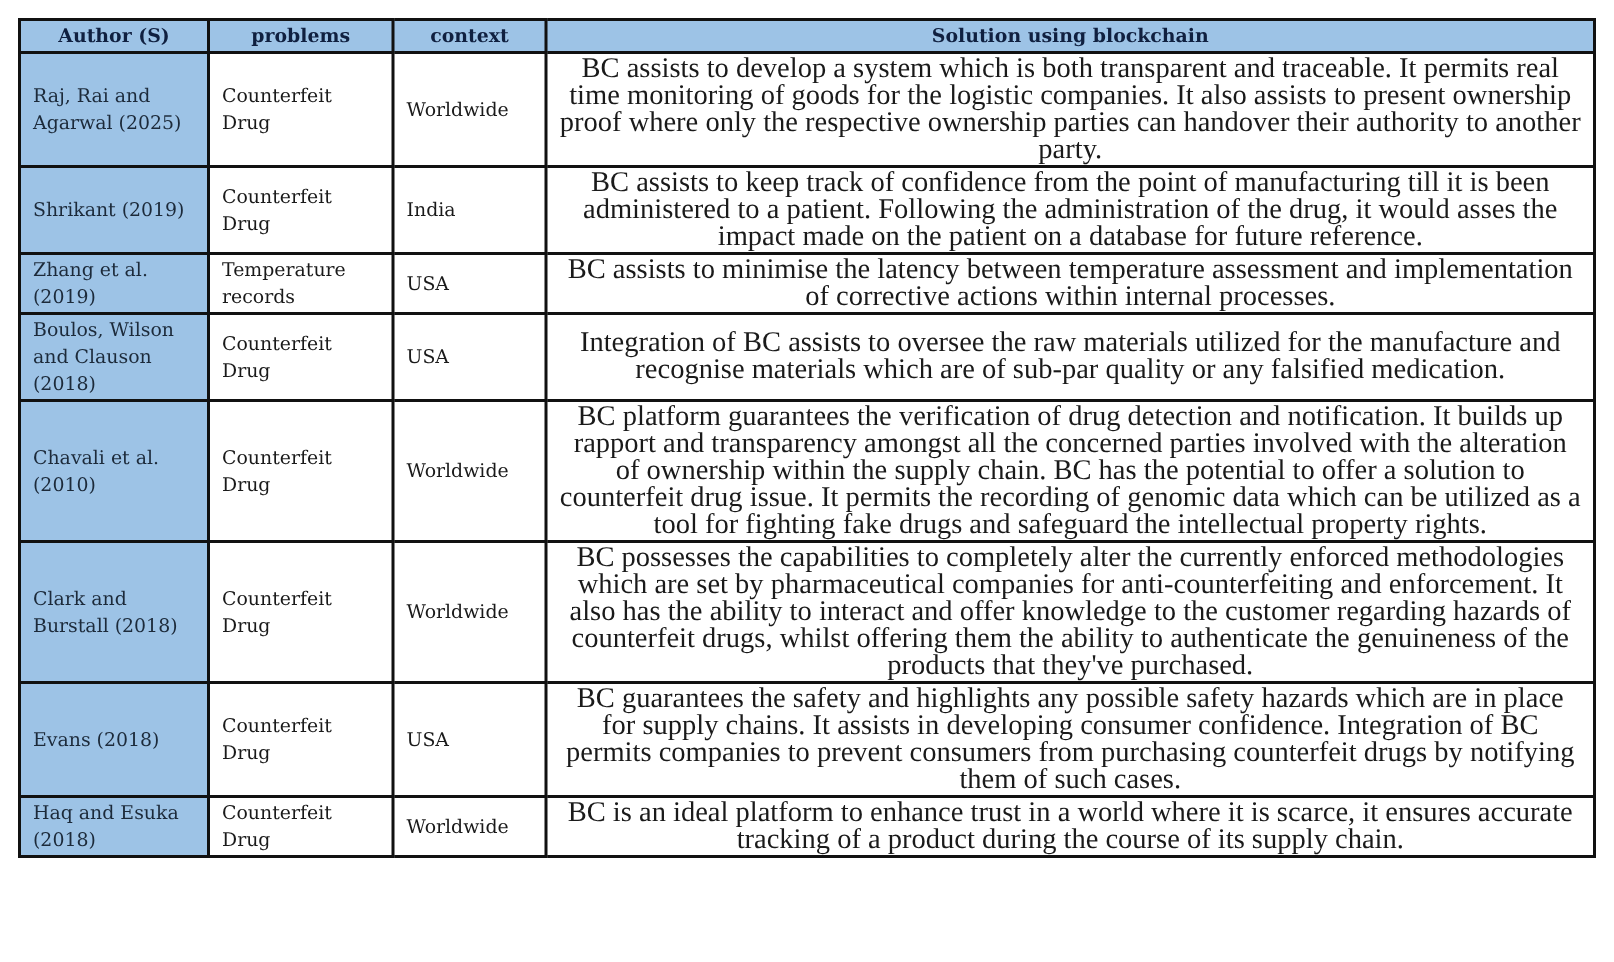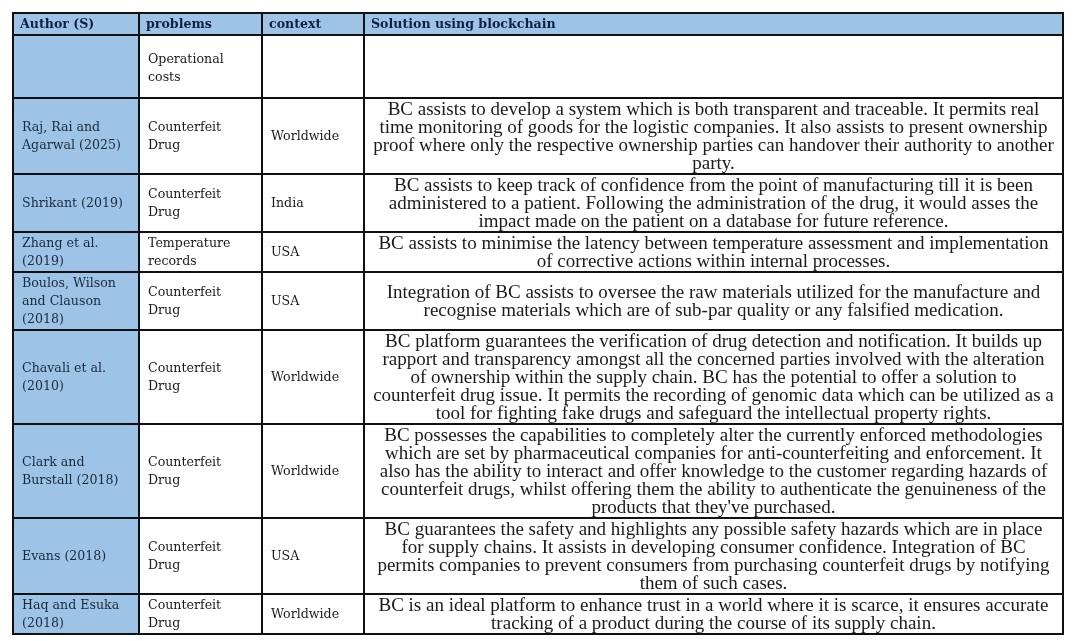--- a/index.html
+++ b/index.html
@@ -15,21 +15,21 @@
     table-layout:fixed;
   }
   table.lit th, table.lit td {
     border:2px solid #111;
     padding:1px 8px;
     vertical-align:middle;
   }
   table.lit th {
     background:#9dc3e6;
     font-weight:bold;
-    text-align:left;
+    text-align:center;
     color:#102040;
     height:20px;
     padding:0 6px;
   }
   table.lit td.author { background:#9dc3e6; color:#1c2a3a; }
   table.lit td.context { text-align:left; }
   table.lit td.problem { vertical-align:middle; }
   table.lit td.solution { font-family:Liberation Serif, serif; font-size:19px; line-height:18px;text-align:center; }
   col.c1 { width:126px; } col.c2 { width:123px; } col.c3 { width:102px; } col.c4 { width:699px; }
   tr.first td { height:56px; vertical-align:top; }
@@ -47,26 +47,20 @@
     </colgroup>
   <thead>
     <tr>
       <th>Author (S)</th>
       <th>problems</th>
       <th>context</th>
       <th>Solution using blockchain</th>
     </tr>
   </thead>
   <tbody>
-    <tr class="first">
-      <td class="author"></td>
-      <td class="problem">Operational costs</td>
-      <td class="context"></td>
-      <td class="solution"></td>
-    </tr>
     <tr>
       <td class="author">Raj, Rai and Agarwal (2025)</td>
       <td class="problem">Counterfeit Drug</td>
       <td class="context">Worldwide</td>
       <td class="solution">BC assists to develop a system which is both transparent and traceable. It permits real time monitoring of goods for the logistic companies. It also assists to present ownership proof where only the respective ownership parties can handover their authority to another party.</td>
     </tr>
     <tr>
       <td class="author">Shrikant (2019)</td>
       <td class="problem">Counterfeit Drug</td>
       <td class="context">India</td>

